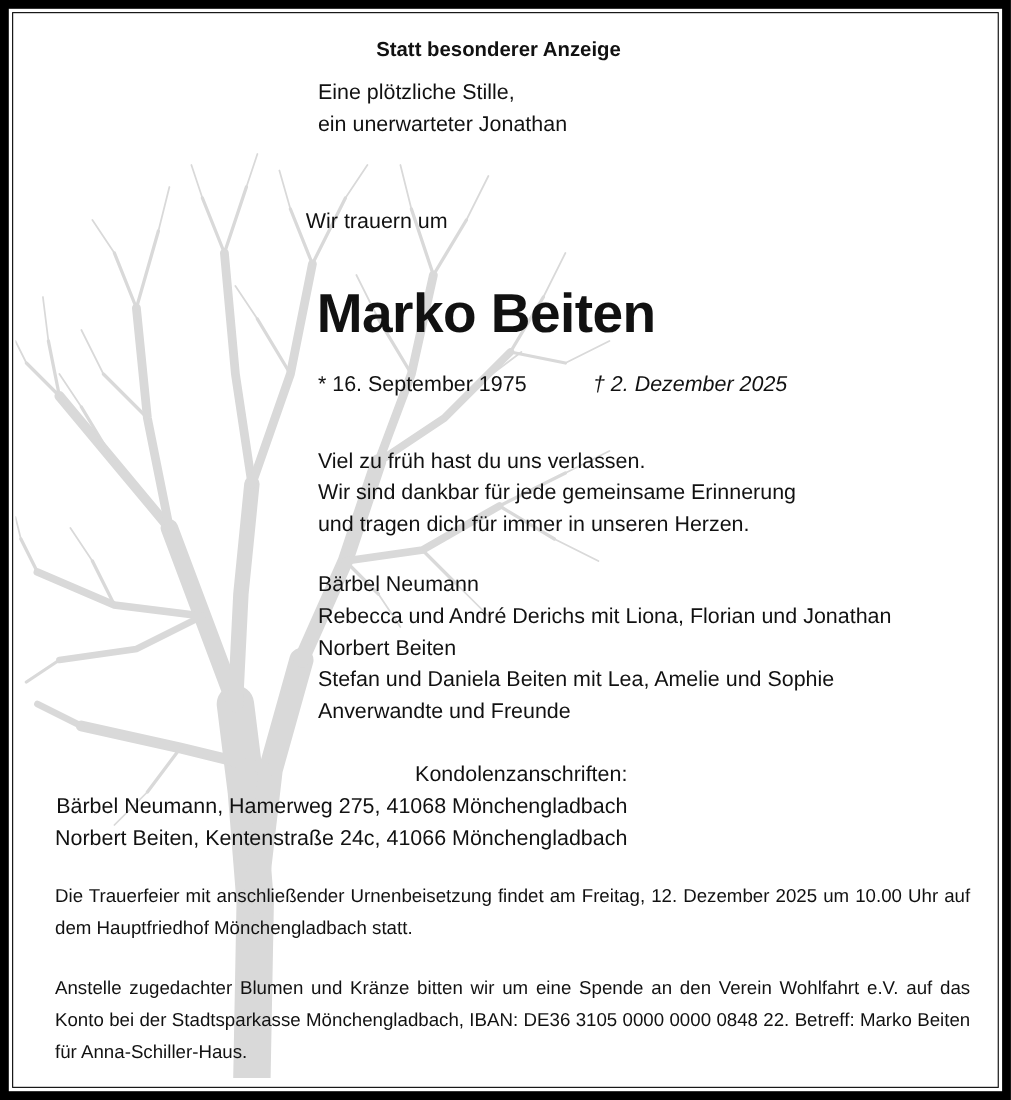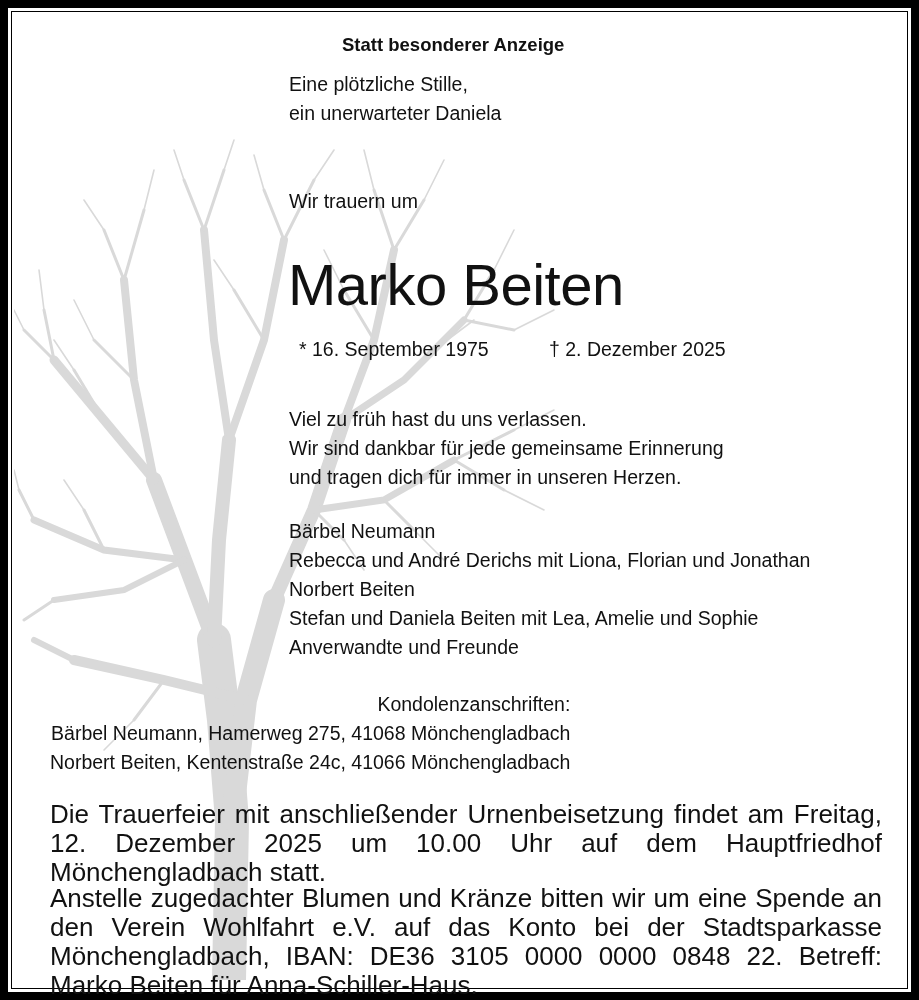--- a/index.html
+++ b/index.html
@@ -8,28 +8,28 @@
   .frame-outer { position:absolute; left:0; top:0; width:919px; height:1000px;
                  box-sizing:border-box; border:8px solid #000; background:#fff; }
   .frame-inner { position:absolute; left:11px; top:11px; right:11px; bottom:11px;
                  border:1.5px solid #000; }
   .frame-mid { position:absolute; left:8px; top:8px; right:8px; bottom:8px;
                border:2px solid #fff; }
   .tree { position:absolute; left:14px; top:120px; width:680px; height:860px; }
   .t { position:absolute; white-space:nowrap; font-size:19.5px; line-height:29px; }
   .header { left:342px; top:30px; font-size:18.5px;font-weight:bold; }
   .poem { left:289px; top:70px; }
-  .intro { left:289px; top:187px; }
-  .name { left:288px; top:255px; font-size:58px; font-weight:normal; line-height:60px; letter-spacing:-0.5px; }
-  .dates { left:299px; top:335px; }
-  .dates .d2 { position:absolute; left:250px; }
+  .intro { left:278px; top:187px; }
+  .name { left:288px; top:255px; font-size:50px; font-weight:bold; line-height:60px; letter-spacing:-0.5px; }
+  .dates { left:289px; top:335px; }
+  .dates .d2 { position:absolute; left:250px;font-style:italic; }
   .verse { left:289px; top:405px; }
   .family { left:289px; top:517px; }
   .addr { left:50px; top:690px;text-align:right; }
-  .para { position:absolute; left:50px; width:832px; font-size:26px; line-height:29px;
+  .para { position:absolute; left:50px; width:832px; font-size:17px; line-height:29px;
           text-align:justify; text-align-last:left; }
   .p1 { top:800px; }
   .p2 { top:884px; }
   .line { display:block; }
 </style>
 </head>
 <body>
 
 <div class="frame-outer">
   <div class="frame-mid"></div>
@@ -71,21 +71,21 @@
       <path d="M80 220 L60 180 M220 170 L200 140 M330 170 L310 130 M420 230 L460 200 M70 390 L50 360"></path>
       <path d="M400 410 L430 440 M120 600 L90 630 M330 420 L350 450 M5 370 L0 350"></path>
     </g>
   </g>
 </svg>
 
 <div class="t header">Statt besonderer Anzeige</div>
 
 <div class="t poem">
   <span class="line">Eine plötzliche Stille,</span>
-  <span class="line">ein unerwarteter Daniela</span>
+  <span class="line">ein unerwarteter Jonathan</span>
 </div>
 
 <div class="t intro">Wir trauern um</div>
 
 <div class="t name">Marko Beiten</div>
 
 <div class="t dates">
   <span>* 16. September 1975</span>
   <span class="d2">† 2. Dezember 2025</span>
 </div>

